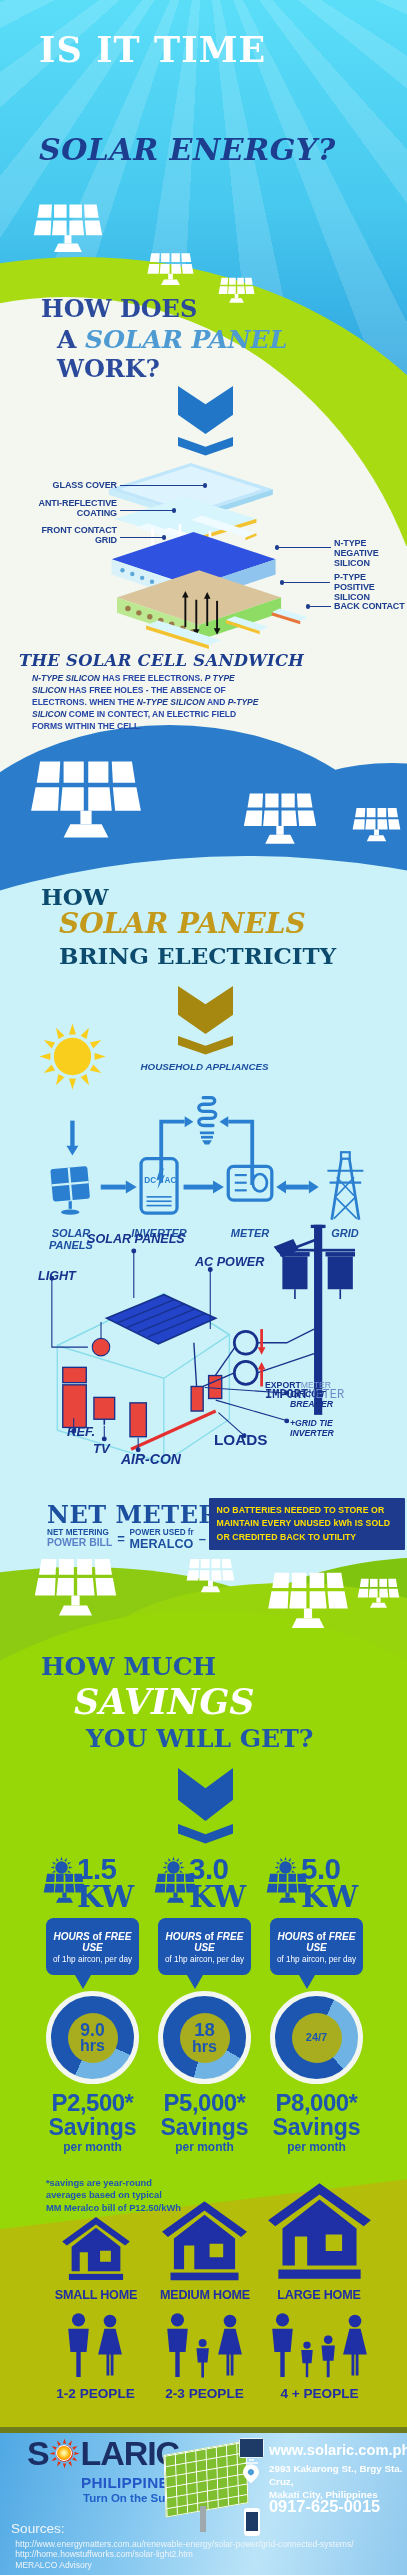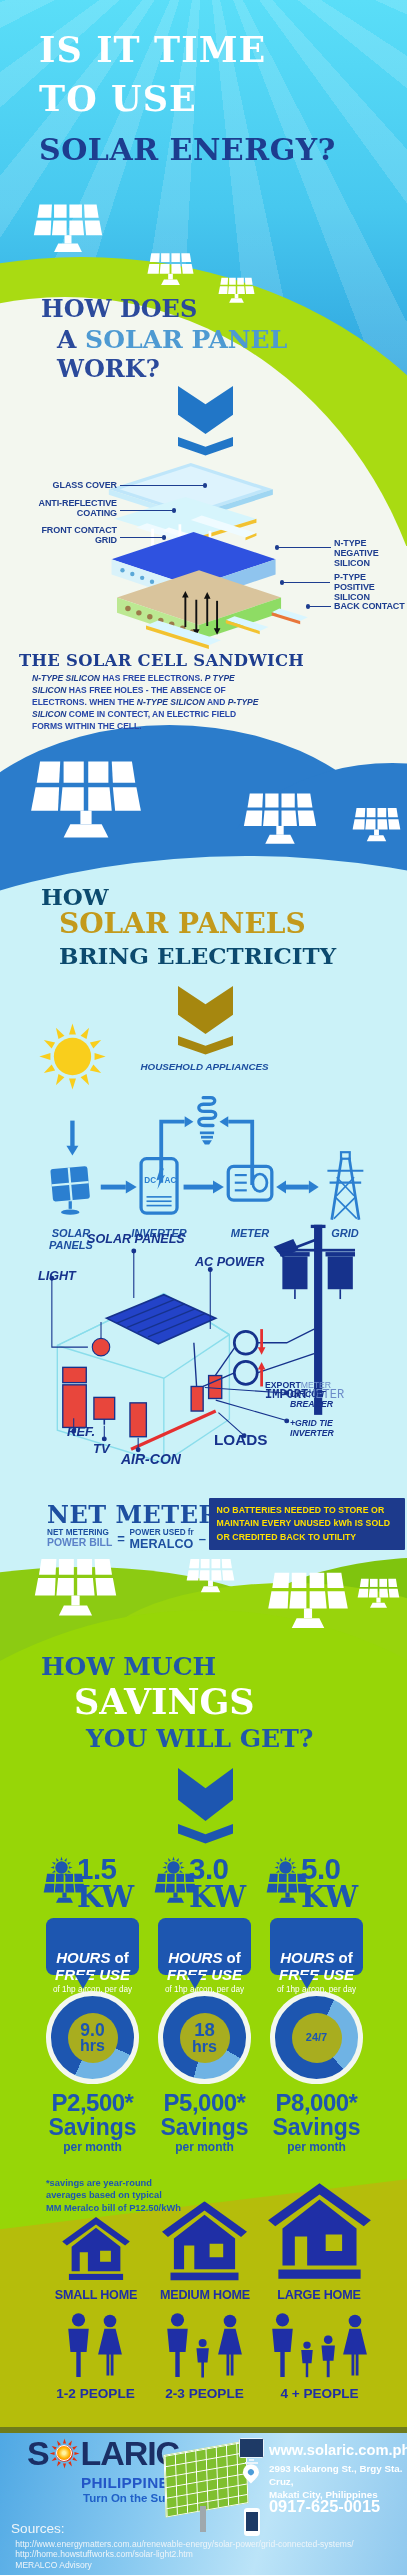--- a/index.html
+++ b/index.html
@@ -1,20 +1,20 @@
 <!DOCTYPE html>
 <html style="font-size:8.7px"><head>
 <meta charset="utf-8">
 <style>
   html,body{margin:0;padding:0;background:#888;}
   .canvas{position:relative;width:408px;height:2576px;margin:0 auto;overflow:hidden;
           font-family:"Liberation Sans",sans-serif;background:#CBF2F8;}
   .abs{position:absolute;}
   .slab{font-family:"DejaVu Serif","Liberation Serif",serif;font-weight:bold;}
-  .it{}
+  .it{font-style:italic;}
   
   .sky{left:0;top:0;width:408px;height:377px;background:linear-gradient(180deg,#5ADEF8 0%,#47C8EF 55%,#2FA5DF 100%);}
   .rays{left:0;top:0;width:408px;height:377px;
         background:repeating-conic-gradient(from 168deg at 50% -76px,rgba(255,255,255,.14) 0deg 6deg,rgba(255,255,255,0) 6deg 15deg);}
   .hill-green{left:-355px;top:257px;width:873px;height:709px;border-radius:50%;background:#A9DB12;}
   .arc-offwhite{left:-306px;top:297px;width:742px;height:819px;border-radius:50%;background:#F3F7EF;}
   .rect-offwhite{left:0;top:546px;width:408px;height:349px;background:#F3F7EF;}
   .bluehill-a{left:-65px;top:725px;width:469px;height:306px;border-radius:50%;background:#2B7CCB;}
   .bluehill-b{left:218px;top:763px;width:349px;height:240px;border-radius:50%;background:#2B7CCB;}
   .bluehill-band{left:0;top:830px;width:408px;height:87px;background:#2B7CCB;}
@@ -51,21 +51,21 @@
   .house-label{color:#16328C;font-weight:800;font-style:italic;font-size:12.6px;}
   .house-small{color:#16328C;font-weight:800;font-style:italic;font-size:8.7px;line-height:1.15;}
   .net-title{color:#1D4FA0;font-size:24px;letter-spacing:0.5px;}
   .frm{color:#1D4FA0;font-weight:800;line-height:1.05;}
   .ybox{background:#1D3A8C;color:#FFE000;font-weight:800;font-size:8.7px;line-height:1.55;
         padding:6px 7.6px;letter-spacing:0.1px;border-radius:1.1px;}
   .sav-h1{color:#2157A8;font-size:25px;line-height:1;}
   .sav-h2{color:#fff;font-size:35px;line-height:1;}
   .kwnum{color:#1D56B0;font-size:29.5px;font-weight:900;line-height:.95;letter-spacing:-0.5px;}
   .bluebox{background:#1D56B0;border-radius:7.6px;color:#fff;text-align:center;width:93px;height:57px;box-sizing:border-box;padding-top:13px;}
-  .bb1{font-size:15px;font-weight:800;margin-top:18px;}
+  .bb1{font-size:10px;font-weight:800;}
   .bb1 .bi{font-style:italic;}
   .bb2{font-size:8.2px;margin-top:2.2px;}
   .pointer{width:0;height:0;border-left:8.7px solid transparent;border-right:8.7px solid transparent;border-top:14px solid #1D56B0;}
   .donut{width:93px;height:93px;border-radius:50%;border:5.5px solid #F3F7EF;box-sizing:border-box;
          display:flex;align-items:center;justify-content:center;}
   .donut-ctr{width:50px;height:50px;border-radius:50%;background:#A8AD1F;color:#1D56B0;font-weight:900;
          display:flex;flex-direction:column;align-items:center;justify-content:center;line-height:.95;}
   .amt{color:#1D56B0;font-size:24px;font-weight:900;letter-spacing:-0.5px;text-align:center;width:109px;}
   .savword{color:#1D56B0;font-size:23px;font-weight:900;text-align:center;width:109px;}
   .permo{color:#1D56B0;font-size:12px;font-weight:900;text-align:center;width:109px;}
@@ -160,21 +160,20 @@
   <div class="abs hillstrip-b"></div>
   <div class="abs hillstrip-c"></div>
   <div class="abs arc-green"></div>
   <div class="abs rect-green"></div>
   <div class="abs olive-band"></div>
   <div class="abs olive-rect"></div>
   <div class="abs olive-stripe"></div>
   <div class="abs footer-bg"></div>
 
   <div class="abs slab hero-w" style="left:39px;top:32px;">IS IT TIME</div>
-  <div class="abs slab hero-w" style="left:39px;top:81px;">TO USE</div>
   <div class="abs slab it hero-b" style="left:39px;top:135px;">SOLAR ENERGY?</div>
 
   <svg class="abs white-fill" style="left:33px;top:203px" width="70" height="56" viewBox="0 0 128 102">
       <use href="#sym-panel"></use>
     </svg>
   <svg class="abs white-fill" style="left:147px;top:252px" width="47" height="38" viewBox="0 0 86 69">
       <use href="#sym-panel"></use>
     </svg>
   <svg class="abs white-fill" style="left:218px;top:277px" width="37" height="29.5" viewBox="0 0 68 54">
       <use href="#sym-panel"></use>

